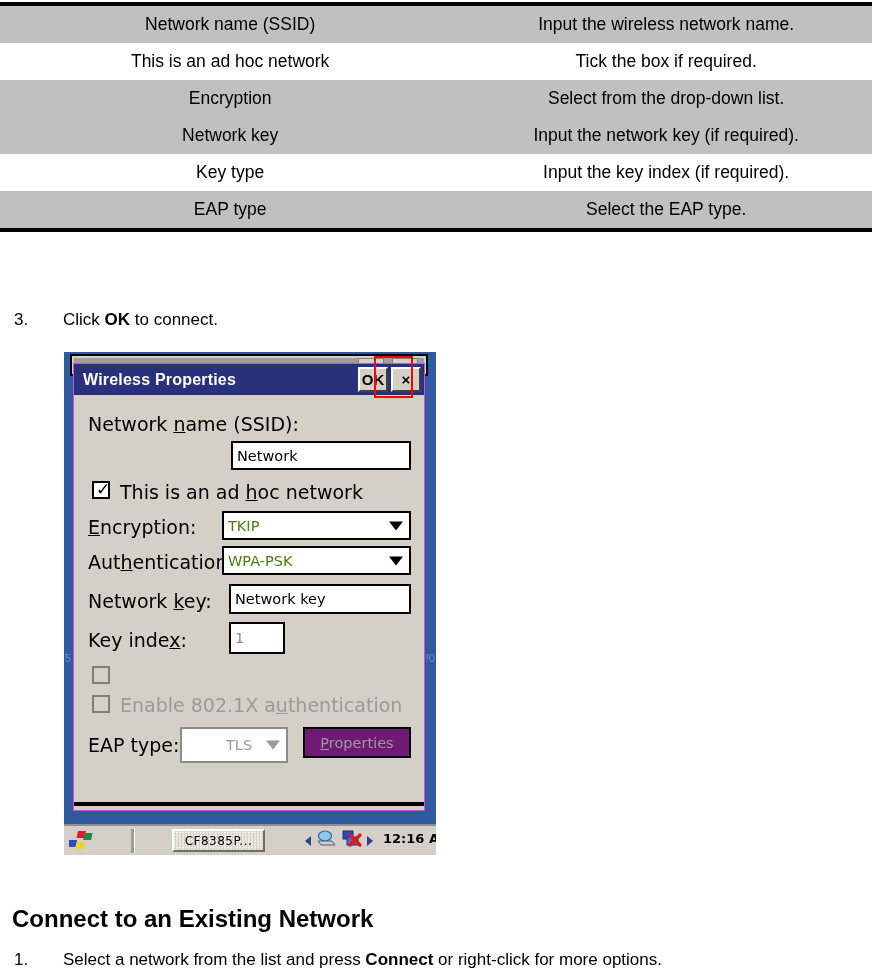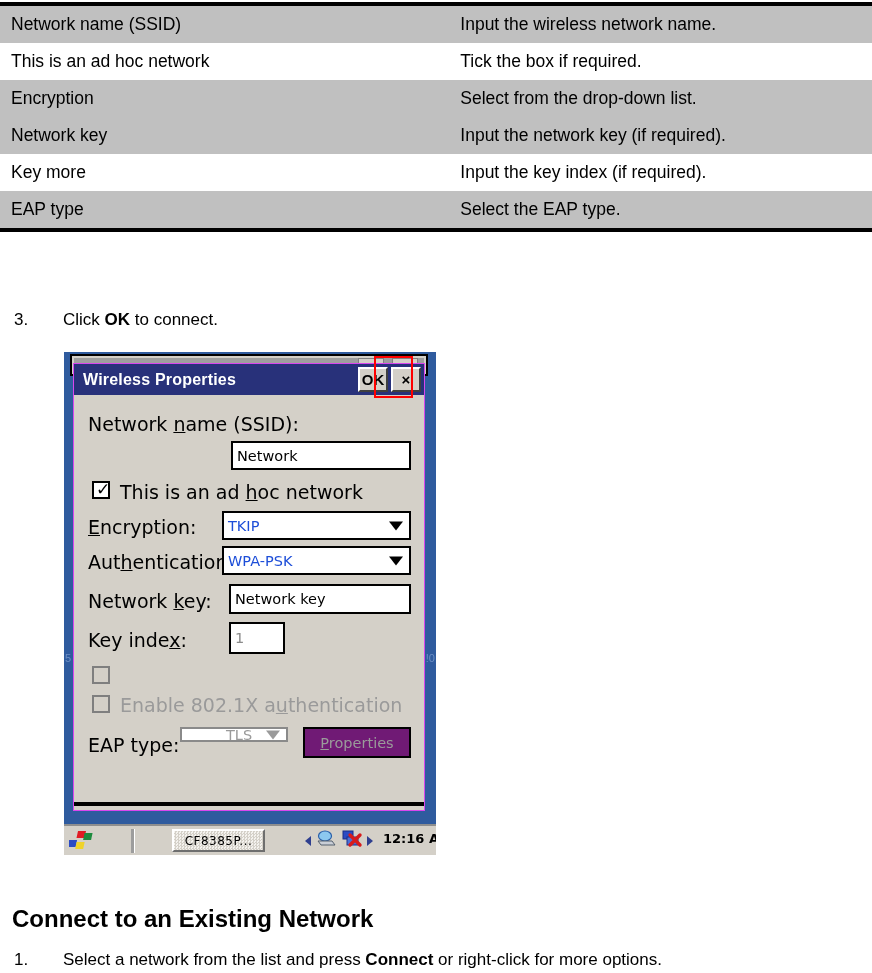--- a/index.html
+++ b/index.html
@@ -18,20 +18,21 @@
 
   
   .ref-table {
     position: absolute;
     left: 0;
     top: 2px;
     width: 872px;
     border-top: 4px solid #000;
     border-bottom: 4px solid #000;
     border-collapse: collapse;
+    text-align: center;
   }
   .ref-table tr { height: 37px; }
   .ref-table tr.shaded { background: #c0c0c0; }
   .ref-table tr.plain { background: #ffffff; }
   .ref-table td {
     padding: 0 0 0 11px;
     font-size: 17.5px;
     line-height: 37px;
     vertical-align: middle;
     white-space: nowrap;
@@ -215,21 +216,21 @@
   }
   .textbox.dim-val { color: #8a8a8a; }
 
   .combo {
     position: absolute;
     background: #ffffff;
     border: 2px solid #000000;
     box-sizing: border-box;
     font-size: 14.5px;
     font-family: "DejaVu Sans", sans-serif;
-    color: #1d4ed8;
+    color: #4d7c0f;
     padding-left: 4px;
     display: flex;
     align-items: center;
   }
   .combo .arrow {
     position: absolute;
     right: 6px;
     top: 50%;
     transform: translateY(-50%);
     width: 0; height: 0;
@@ -391,21 +392,21 @@
       </tr>
       <tr class="shaded">
         <td class="col-term">Encryption</td>
         <td class="col-desc">Select from the drop-down list.</td>
       </tr>
       <tr class="shaded">
         <td class="col-term">Network key</td>
         <td class="col-desc">Input the network key (if required).</td>
       </tr>
       <tr class="plain">
-        <td class="col-term">Key more</td>
+        <td class="col-term">Key type</td>
         <td class="col-desc">Input the key index (if required).</td>
       </tr>
       <tr class="shaded">
         <td class="col-term">EAP type</td>
         <td class="col-desc">Select the EAP type.</td>
       </tr>
     </tbody>
 </table>
 
 <div class="step-line">
@@ -464,21 +465,21 @@
 
       <span class="lbl" style="left:14px; top:234px;">Key inde<u>x</u>:</span>
       <div class="textbox dim-val" style="left:155px; top:227px; width:56px; height:32px;">1</div>
 
       <div class="chk dis" style="left:18px; top:271px;"></div>
 
       <div class="chk dis" style="left:18px; top:300px;"></div>
       <span class="lbl dim" style="left:46px; top:299px;">Enable 802.1X a<u>u</u>thentication</span>
 
       <span class="lbl" style="left:14px; top:339px;">EAP type:</span>
-      <div class="combo disabled" style="left:106px; top:332px; width:108px; height:15px;padding-left:44px;">
+      <div class="combo disabled" style="left:106px; top:332px; width:108px; height:36px;padding-left:44px;">
         <span>TLS</span>
         <span class="arrow"></span>
       </div>
       <div class="btn-props" style="left:229px; top:332px; width:108px; height:31px;">
         <span><u>P</u>roperties</span>
       </div>
 
     </div>
   </div>
 

